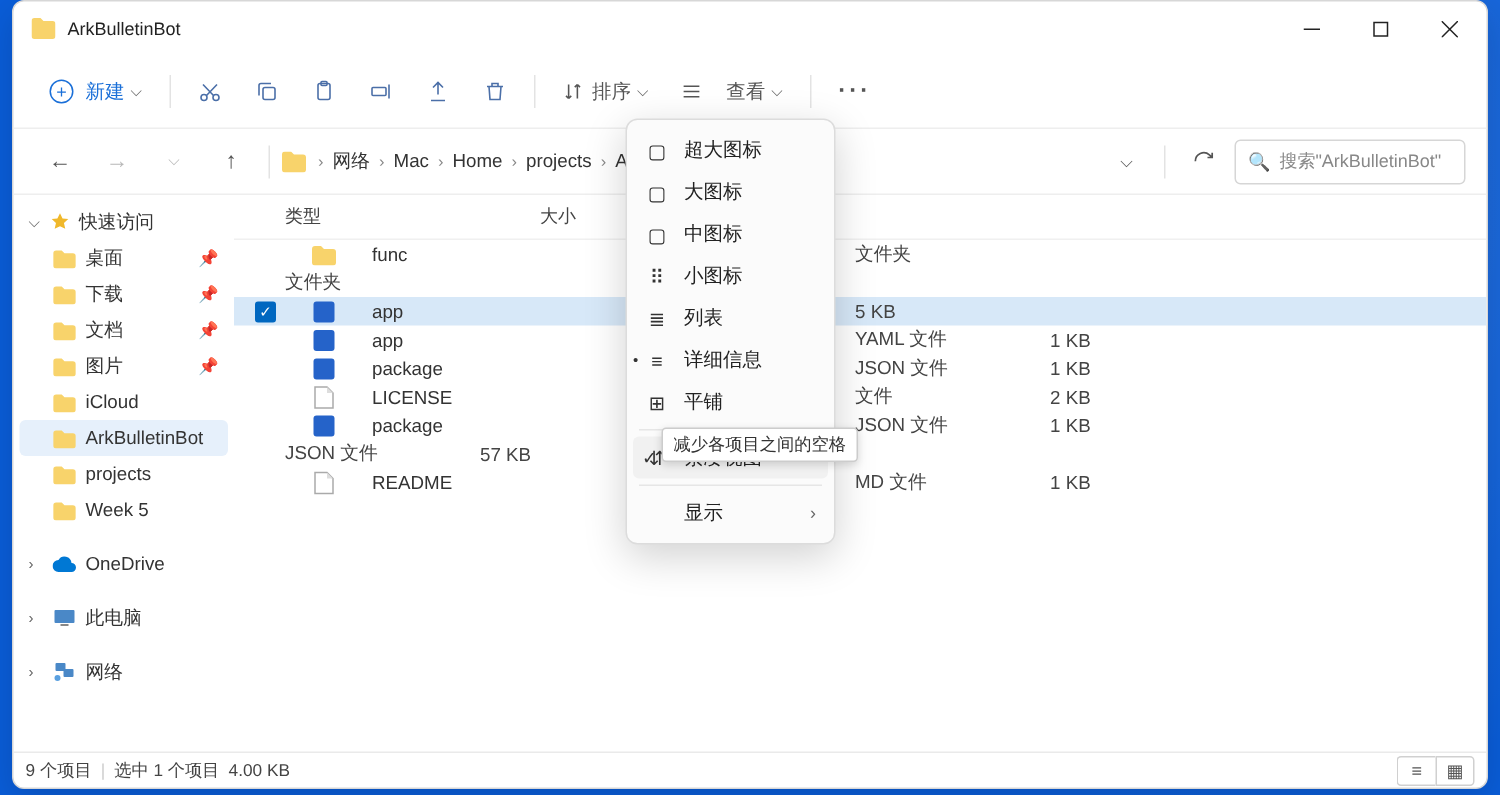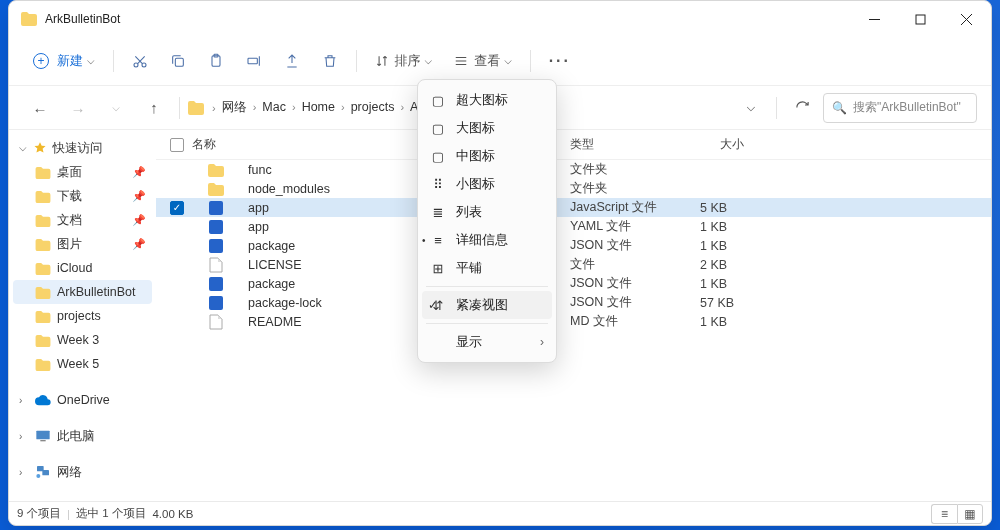--- a/index.html
+++ b/index.html
@@ -46,21 +46,21 @@
   .srow .pin { position:absolute; right:6px; color:#9aa8c8; font-size:11px; }
   .srow .indent { width: 10px; }
   .folder-icon { width:16px; height:13px; }
   .star-icon { width:14px; height:14px; fill:#f0b82b; }
   .pcimg { width:16px; height:14px; }
 
   .files { flex:1; overflow:hidden; position:relative; }
   .fheader { display:flex; align-items:center; height:30px; font-size:12px; color:#444; border-bottom:1px solid #f0f0f0; padding-left:14px; }
   .fheader .col-name { width: 380px; display:flex; align-items:center; gap:8px; }
   .fheader .col-type { width: 130px; }
-  .fheader .col-size { width: 80px; text-align:center; padding-right:16px; }
+  .fheader .col-size { width: 80px; text-align:right; padding-right:16px; }
   .fheader .gap1 { flex:0 0 20px; }
   .chkbox { width:14px; height:14px; border:1px solid #999; border-radius:2px; display:inline-flex; align-items:center; justify-content:center; background:#fff; }
   .chkbox.checked { background:#0067c0; border-color:#0067c0; color:#fff; font-size:10px; }
 
   .frow { display:flex; align-items:center; height:19px; font-size:12.5px; color:#333; padding-left:14px; }
   .frow.sel { background:#d7e8f8; }
   .frow .col-name { width: 380px; display:flex; align-items:center; gap:24px; }
   .frow .col-type { width: 130px; color:#444; }
   .frow .col-size { width: 80px; text-align:left; padding-right:16px; color:#444; }
   .frow .gap1 { flex:0 0 20px; }
@@ -164,21 +164,21 @@
       <svg width="14" height="14" viewBox="0 0 24 24" fill="none" stroke="#555" stroke-width="1.8">
           <path d="M7 4v16m0 0l-3-3m3 3l3-3M17 20V4m0 0l-3 3m3-3l3 3"></path>
         </svg>
       <span class="lbl" style="margin-left:6px">排序</span>
       <span class="chev">⌵</span>
     </div>
     <div class="tbtn">
       <svg width="14" height="14" viewBox="0 0 24 24" fill="none" stroke="#555" stroke-width="1.8">
           <path d="M3 6h18M3 12h18M3 18h18"></path>
         </svg>
-      <span class="lbl" style="margin-left:6px">查看</span>
+      <span class="lbl" style="margin-left:16px">查看</span>
       <span class="chev">⌵</span>
     </div>
     <div class="tsep"></div>
     <div class="tbtn" style="color:#555;font-weight:bold;letter-spacing:2px;">···</div>
   </div>
 
   <div class="navrow">
     <div class="navbtn">←</div>
     <div class="navbtn dim">→</div>
     <div class="navbtn dim" style="font-size:10px">⌵</div>
@@ -267,27 +267,20 @@
             <svg class="folder-icon" viewBox="0 0 16 14">
               <path fill="#f8d36b" d="M0 3a2 2 0 012-2h4l2 2h6a2 2 0 012 2v7a2 2 0 01-2 2H2a2 2 0 01-2-2z"></path>
             </svg>
             <span>projects</span>
           </div>
           <div class="srow">
             <span class="indent"></span>
             <svg class="folder-icon" viewBox="0 0 16 14">
               <path fill="#f8d36b" d="M0 3a2 2 0 012-2h4l2 2h6a2 2 0 012 2v7a2 2 0 01-2 2H2a2 2 0 01-2-2z"></path>
             </svg>
-            <span>Week 3</span>
-          </div>
-          <div class="srow">
-            <span class="indent"></span>
-            <svg class="folder-icon" viewBox="0 0 16 14">
-              <path fill="#f8d36b" d="M0 3a2 2 0 012-2h4l2 2h6a2 2 0 012 2v7a2 2 0 01-2 2H2a2 2 0 01-2-2z"></path>
-            </svg>
             <span>Week 5</span>
           </div>
         </div>
       <div style="height:12px"></div>
       <div class="srow">
         <span style="width:10px;font-size:10px;color:#666">›</span>
         <svg width="16" height="12" viewBox="0 0 24 16">
             <path fill="#0078d4" d="M19 16H6a6 6 0 010-12 7 7 0 0113 3 4.5 4.5 0 010 9z"></path>
           </svg>
         <span>OneDrive</span>
@@ -308,67 +301,53 @@
             <rect x="3" y="1" width="10" height="8" rx="1" fill="#4a88c7"></rect>
             <rect x="11" y="7" width="10" height="8" rx="1" fill="#4a88c7"></rect>
             <circle cx="5" cy="16" r="3" fill="#5aa0e0"></circle>
           </svg>
         <span>网络</span>
       </div>
     </div>
 
     <div class="files">
       <div class="fheader">
-        <div class="col-name">
-          <span class="chkbox"></span>
-          <span>名称</span>
-        </div>
         <div class="gap1"></div>
         <div class="col-type">类型</div>
         <div class="col-size">大小</div>
       </div>
       <div id="file-rows">
           <div class="frow">
             <div class="col-name">
               <span style="width:14px"></span>
               <span class="fico">
                 <svg width="16" height="14" viewBox="0 0 16 14">
                   <path fill="#f8d36b" d="M0 3a2 2 0 012-2h4l2 2h6a2 2 0 012 2v7a2 2 0 01-2 2H2a2 2 0 01-2-2z"></path>
                 </svg>
               </span>
               <span>func</span>
             </div>
             <div class="gap1"></div>
             <div class="col-type">文件夹</div>
             <div class="col-size"></div>
           </div>
           <div class="frow">
-            <div class="col-name">
-              <span style="width:14px"></span>
-              <span class="fico">
-                <svg width="16" height="14" viewBox="0 0 16 14">
-                  <path fill="#f8d36b" d="M0 3a2 2 0 012-2h4l2 2h6a2 2 0 012 2v7a2 2 0 01-2 2H2a2 2 0 01-2-2z"></path>
-                </svg>
-              </span>
-              <span>node_modules</span>
-            </div>
             <div class="gap1"></div>
             <div class="col-type">文件夹</div>
             <div class="col-size"></div>
           </div>
           <div class="frow sel">
             <div class="col-name">
               <span class="chkbox checked">✓</span>
               <span class="fico">
                 <span class="js-icon"></span>
               </span>
               <span>app</span>
             </div>
             <div class="gap1"></div>
-            <div class="col-type">JavaScript 文件</div>
             <div class="col-size">5 KB</div>
           </div>
           <div class="frow">
             <div class="col-name">
               <span style="width:14px"></span>
               <span class="fico">
                 <span class="js-icon"></span>
               </span>
               <span>app</span>
             </div>
@@ -409,27 +388,20 @@
               <span class="fico">
                 <span class="js-icon"></span>
               </span>
               <span>package</span>
             </div>
             <div class="gap1"></div>
             <div class="col-type">JSON 文件</div>
             <div class="col-size">1 KB</div>
           </div>
           <div class="frow">
-            <div class="col-name">
-              <span style="width:14px"></span>
-              <span class="fico">
-                <span class="js-icon"></span>
-              </span>
-              <span>package-lock</span>
-            </div>
             <div class="gap1"></div>
             <div class="col-type">JSON 文件</div>
             <div class="col-size">57 KB</div>
           </div>
           <div class="frow">
             <div class="col-name">
               <span style="width:14px"></span>
               <span class="fico">
                 <svg width="14" height="16" viewBox="0 0 14 16">
                   <path fill="#fff" stroke="#aaa" d="M1 1h8l4 4v10H1z"></path>
@@ -495,14 +467,15 @@
         <span class="mico">⇵</span>
         <span>紧凑视图</span>
       </div>
       <div class="msep"></div>
       <div class="mrow">
         <span style="width:16px"></span>
         <span>显示</span>
         <span class="sub">›</span>
       </div>
     </div>
+  <div class="tooltip">减少各项目之间的空格</div>
 
 </div>
 
 </body></html>

